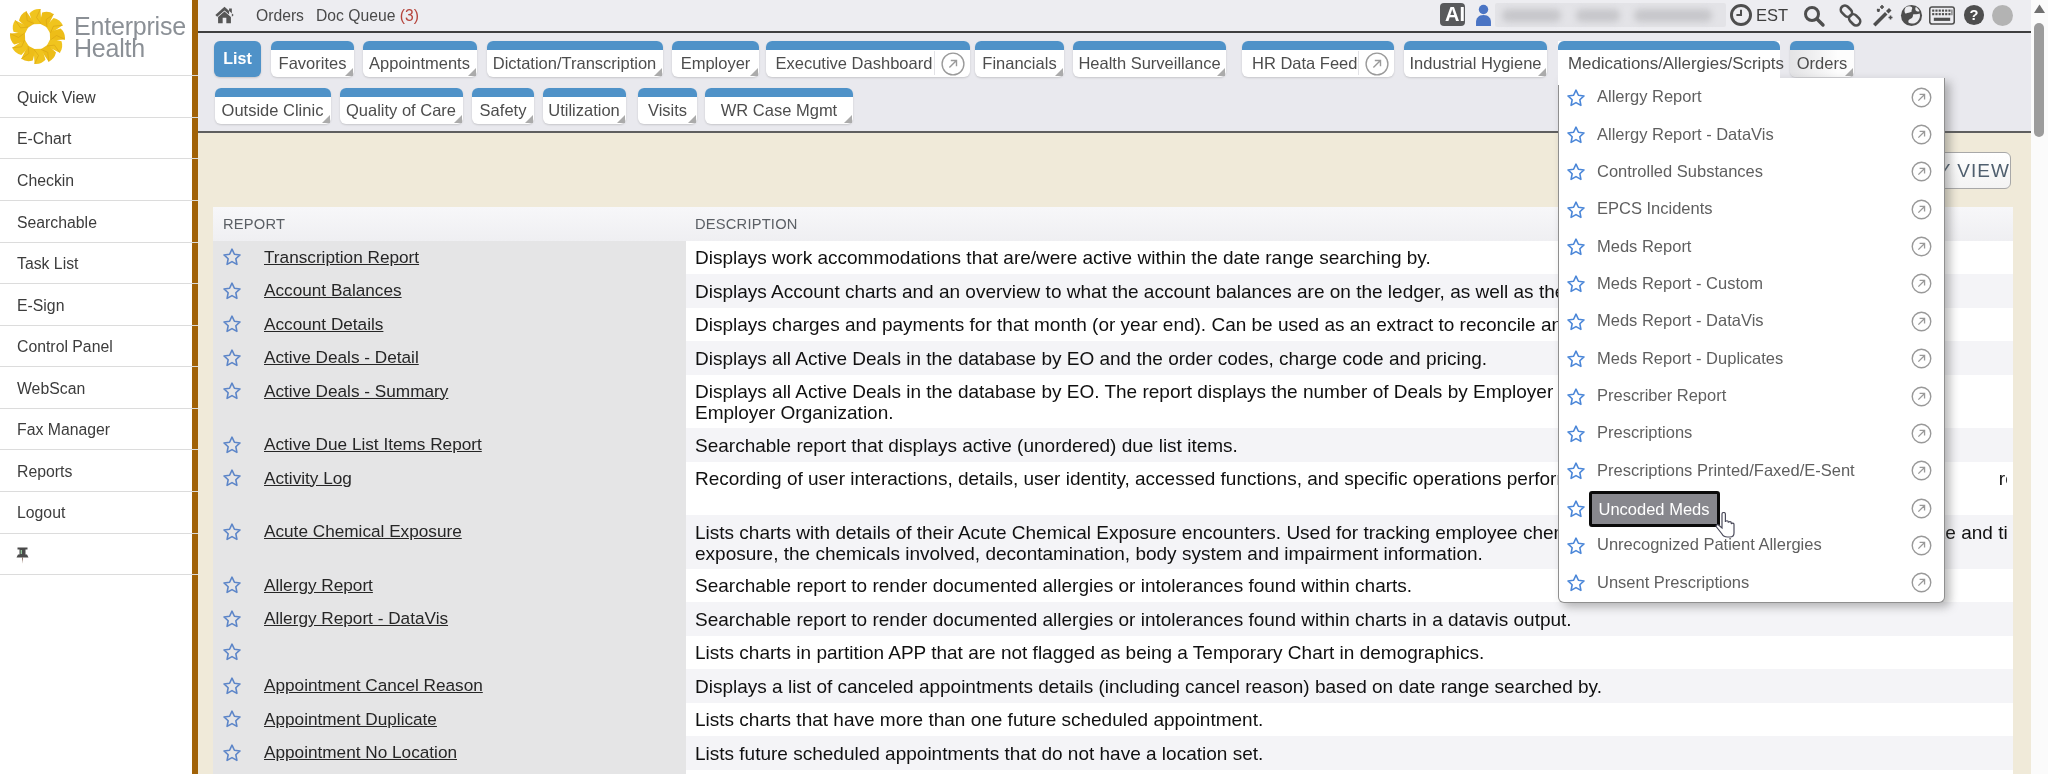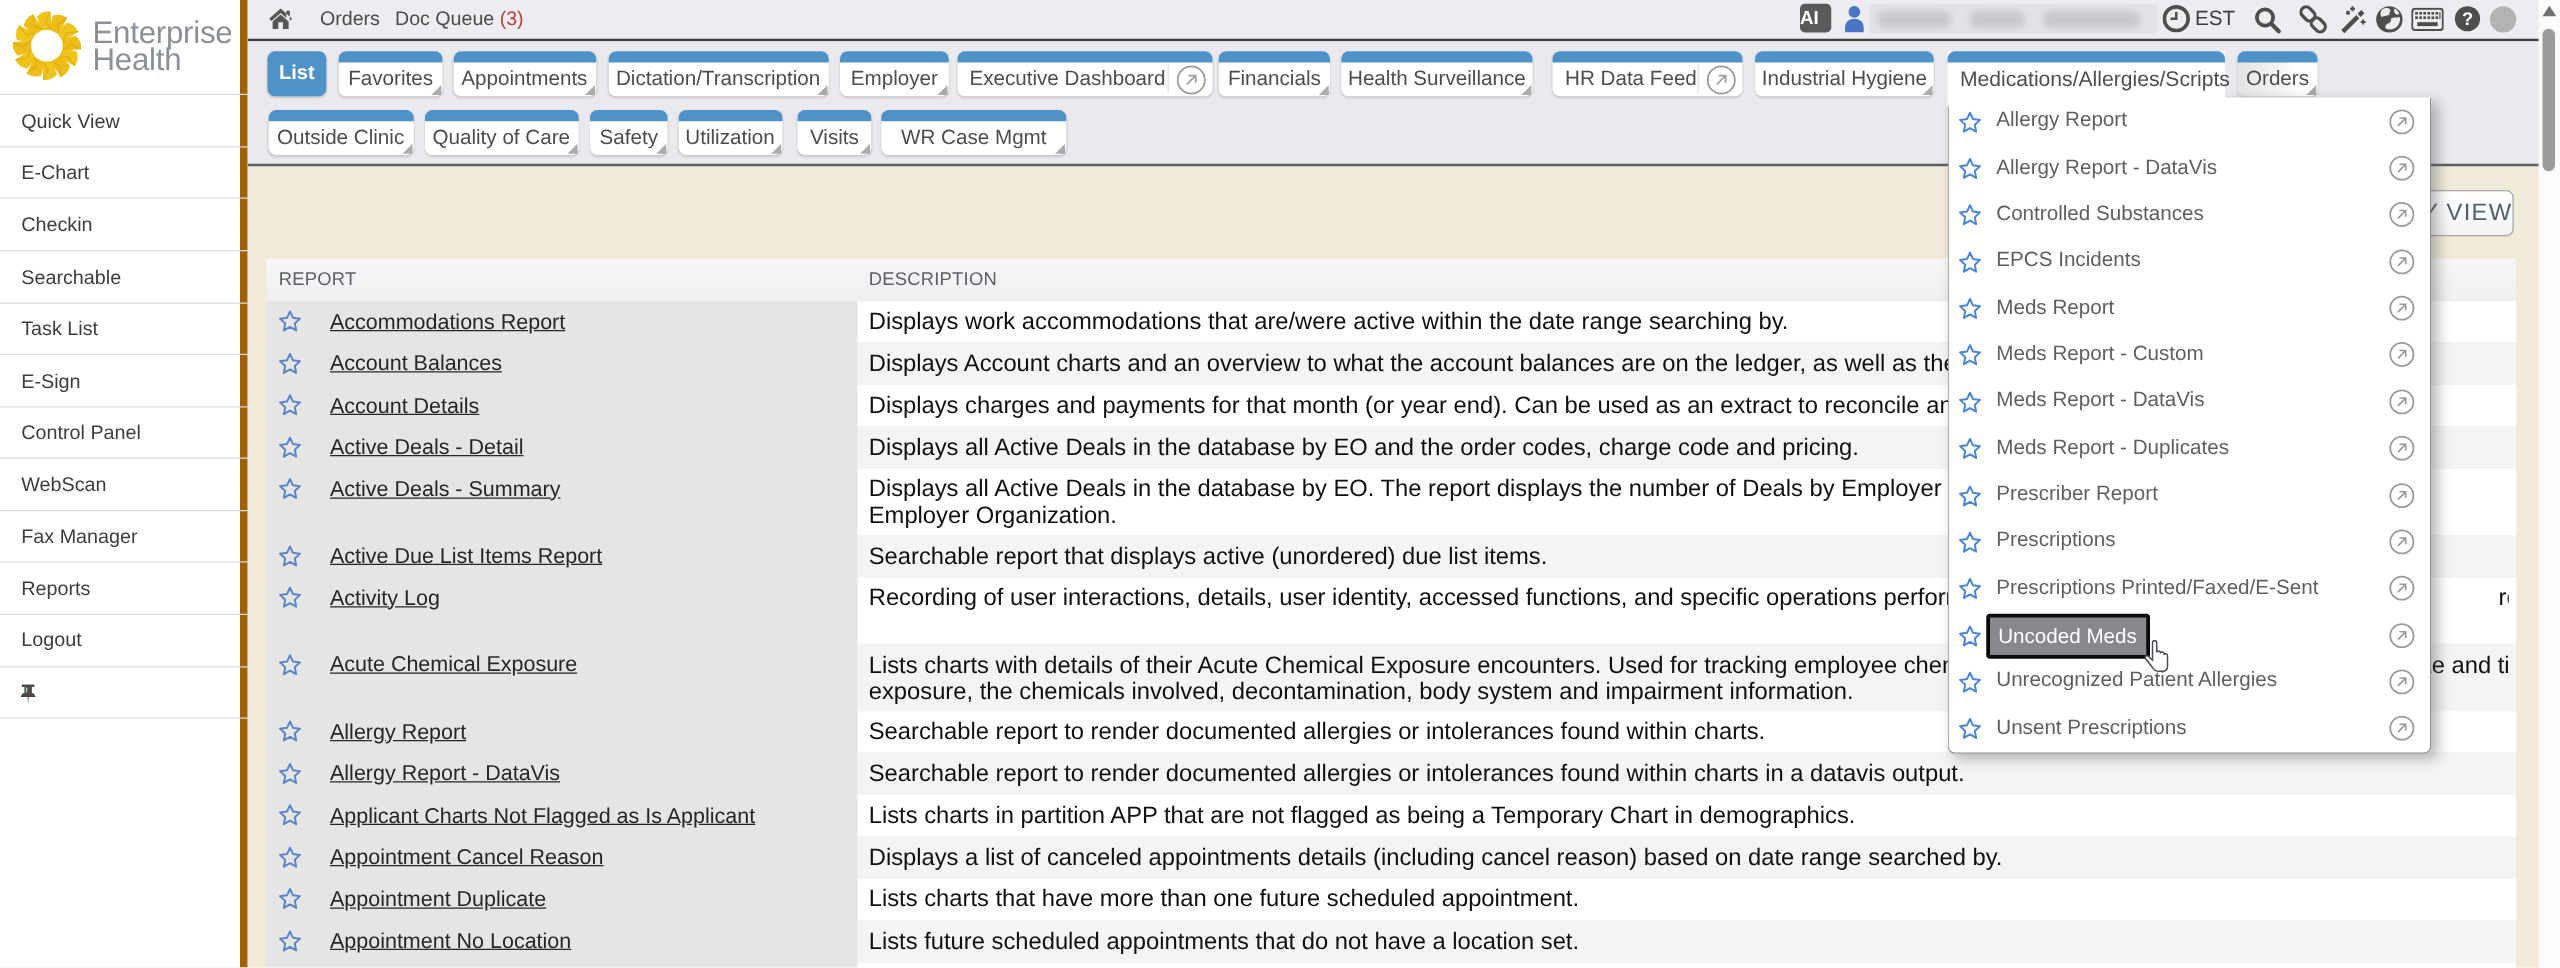--- a/index.html
+++ b/index.html
@@ -25,21 +25,21 @@
 </head>
 <body>
 
 <div class="abs" style="left:198px;top:0;width:1833px;height:33px;background:#ededf1;border-bottom:2px solid #3f3f3f;z-index:4;">
 <svg class="abs" style="left:15px;top:4px;" width="23" height="22" viewBox="0 0 24 24">
       <path d="M12 3 L2 12 L4 14 L12 7 L17 11.4 V5 H20 V14 L22 12 Z" fill="#565656"></path>
       <path d="M12 8.2 L5 14.3 V21 H10 V15 H14 V21 H19 V14.3 Z" fill="#565656"></path>
     </svg>
 <span class="crumb" style="left:58px;top:7px;">Orders</span>
 <span class="crumb" style="left:118px;top:7px;">Doc Queue <span style="color:#b5443c;">(3)</span></span>
-<div class="abs" style="left:1242px;top:3px;width:25px;height:23px;background:#58595b;border-radius:4px;color:#fff;font-weight:bold;font-size:15px;text-align:left;line-height:23px;">AI</div>
+<div class="abs" style="left:1242px;top:3px;width:25px;height:23px;background:#58595b;border-radius:4px;color:#fff;font-weight:bold;font-size:20px;text-align:right;line-height:23px;">AI</div>
 <svg class="abs" style="left:1276px;top:4px;" width="19" height="22" viewBox="0 0 24 28">
       <circle cx="12" cy="7" r="6" fill="#4a74c4"></circle>
       <path d="M12 14 C5.5 14 2.5 18.5 2.5 23 V28 H21.5 V23 C21.5 18.5 18.5 14 12 14 Z" fill="#4a74c4"></path>
     </svg>
 <div class="abs" style="left:1297px;top:3px;width:231px;height:24px;background:#e3e3e7;border-radius:2px;"></div>
 <div class="abs" style="left:1304px;top:9px;width:59px;height:13px;background:#c7c7cb;border-radius:6px;filter:blur(3px);"></div>
 <div class="abs" style="left:1378px;top:9px;width:44px;height:13px;background:#c7c7cb;border-radius:6px;filter:blur(3px);"></div>
 <div class="abs" style="left:1436px;top:9px;width:78px;height:13px;background:#c7c7cb;border-radius:6px;filter:blur(3px);"></div>
 <svg class="abs" style="left:1532px;top:4px;" width="22" height="22" viewBox="0 0 24 24">
       <circle cx="12" cy="12" r="10.4" fill="none" stroke="#4e4e4e" stroke-width="3.2"></circle>
@@ -191,21 +191,21 @@
 <div class="abs" style="left:198px;top:133px;width:1833px;height:641px;background:#f0ead9;z-index:1;"></div>
 <div class="abs" style="left:1878px;top:152px;width:133px;height:37px;background:linear-gradient(#ffffff,#f3f3f3);border:1px solid #a8a8a8;border-radius:6px;z-index:2;line-height:35px;text-align:center;font-size:19px;color:#4f5f6e;letter-spacing:1px;">QUERY VIEW</div>
 <div class="abs" style="left:213px;top:207px;width:1800px;height:33.5px;background:linear-gradient(#f7f7f9,#efeff2);z-index:2;">
 <span class="hcell" style="left:10px;">REPORT</span>
     <span class="hcell" style="left:482px;">DESCRIPTION</span>
   </div>
 <div class="rowL" style="top:240.5px;height:33.5px;">
 <svg class="abs" style="left:8.8px;top:6.5px;z-index:3;" width="20" height="20" viewBox="0 0 24 24">
       <path d="M12 2.6 L14.9 8.7 L21.6 9.5 L16.6 14.1 L17.9 20.8 L12 17.5 L6.1 20.8 L7.4 14.1 L2.4 9.5 L9.1 8.7 Z" fill="none" stroke="#5c85c8" stroke-width="1.9" stroke-linejoin="round"></path>
     </svg>
-<span class="lnk">Accommodations Report</span>
+<span class="lnk">Transcription Report</span>
   </div>
 <div class="rowR" style="top:240.5px;height:33.5px;">
 <div class="desc" style="top:6.5px;">Displays work accommodations that are/were active within the date range searching by.</div>
 </div>
 <div class="rowL" style="top:274.0px;height:33.5px;">
 <svg class="abs" style="left:8.8px;top:6.5px;z-index:3;" width="20" height="20" viewBox="0 0 24 24">
       <path d="M12 2.6 L14.9 8.7 L21.6 9.5 L16.6 14.1 L17.9 20.8 L12 17.5 L6.1 20.8 L7.4 14.1 L2.4 9.5 L9.1 8.7 Z" fill="none" stroke="#5c85c8" stroke-width="1.9" stroke-linejoin="round"></path>
     </svg>
 <span class="lnk">Account Balances</span>
   </div>
@@ -283,21 +283,20 @@
     </svg>
 <span class="lnk">Allergy Report - DataVis</span>
   </div>
 <div class="rowR rstripe" style="top:602.0px;height:33.5px;">
 <div class="desc" style="top:6.5px;">Searchable report to render documented allergies or intolerances found within charts in a datavis output.</div>
 </div>
 <div class="rowL" style="top:635.5px;height:33.5px;">
 <svg class="abs" style="left:8.8px;top:6.5px;z-index:3;" width="20" height="20" viewBox="0 0 24 24">
       <path d="M12 2.6 L14.9 8.7 L21.6 9.5 L16.6 14.1 L17.9 20.8 L12 17.5 L6.1 20.8 L7.4 14.1 L2.4 9.5 L9.1 8.7 Z" fill="none" stroke="#5c85c8" stroke-width="1.9" stroke-linejoin="round"></path>
     </svg>
-<span class="lnk">Applicant Charts Not Flagged as Is Applicant</span>
   </div>
 <div class="rowR" style="top:635.5px;height:33.5px;">
 <div class="desc" style="top:6.5px;">Lists charts in partition APP that are not flagged as being a Temporary Chart in demographics.</div>
 </div>
 <div class="rowL" style="top:669.0px;height:33.5px;">
 <svg class="abs" style="left:8.8px;top:6.5px;z-index:3;" width="20" height="20" viewBox="0 0 24 24">
       <path d="M12 2.6 L14.9 8.7 L21.6 9.5 L16.6 14.1 L17.9 20.8 L12 17.5 L6.1 20.8 L7.4 14.1 L2.4 9.5 L9.1 8.7 Z" fill="none" stroke="#5c85c8" stroke-width="1.9" stroke-linejoin="round"></path>
     </svg>
 <span class="lnk">Appointment Cancel Reason</span>
   </div>

